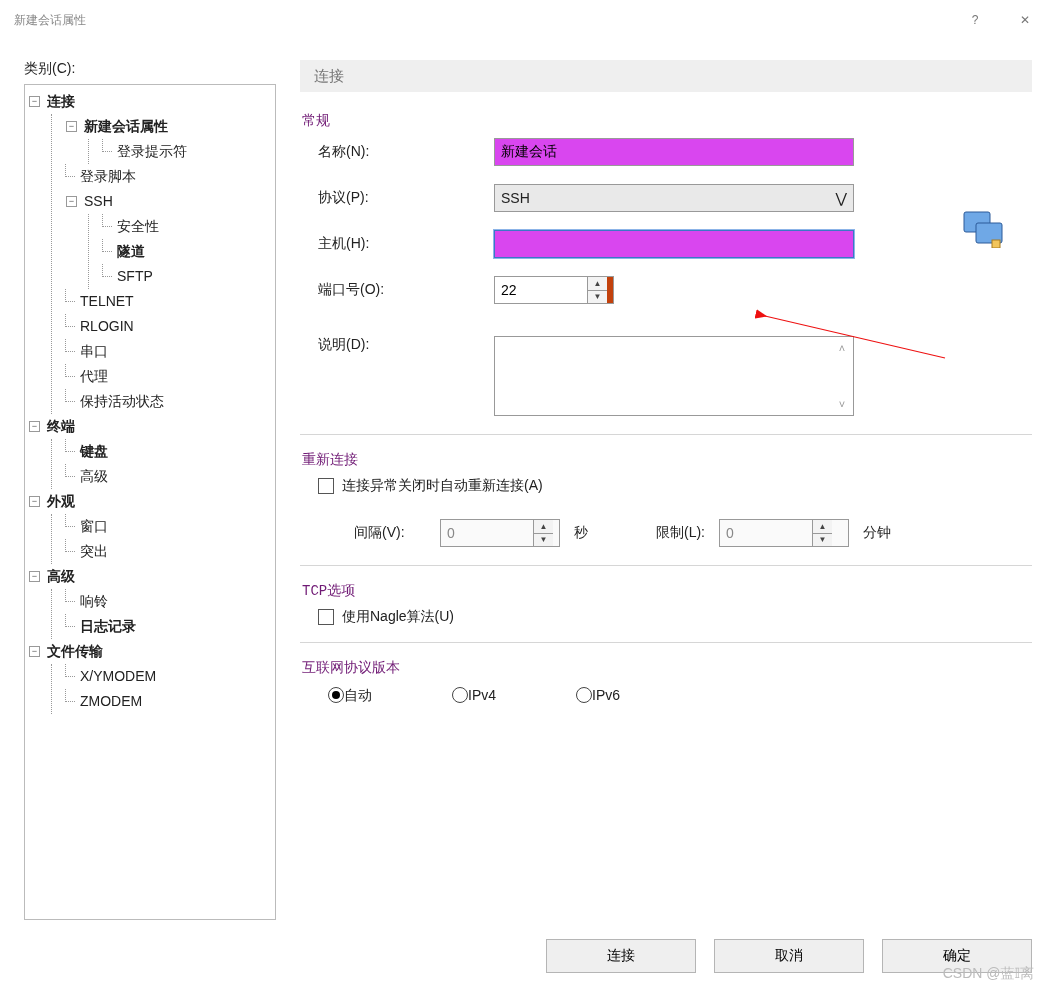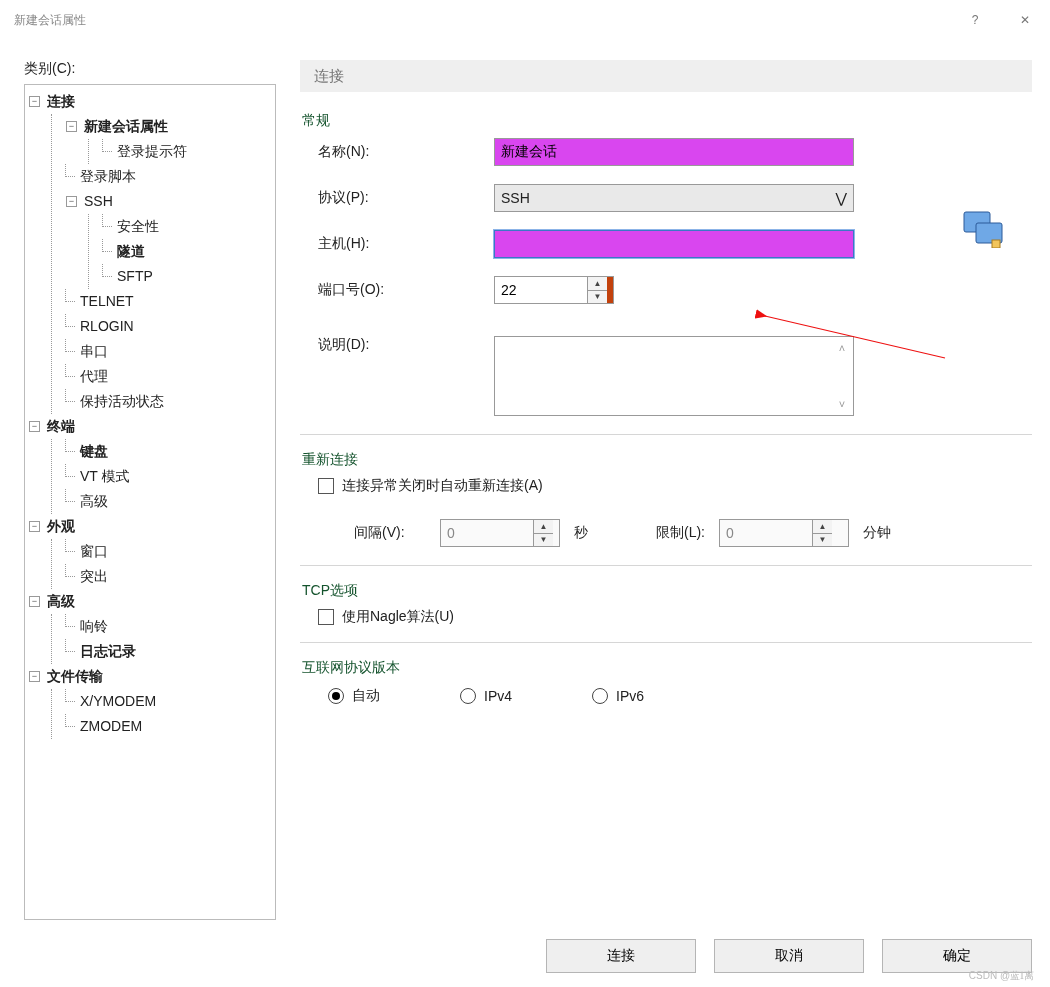--- a/index.html
+++ b/index.html
@@ -79,21 +79,21 @@
   }
   .panel-header {
     background: #efefef;
     color: #777;
     height: 32px;
     line-height: 32px;
     padding-left: 14px;
     font-size: 15px;
     margin-bottom: 20px;
   }
-  .group-title { margin: 0 0 8px 2px; color: #14532d; }
+  .group-title { margin: 0 0 8px 2px; color: #701a75; font-family: Liberation Mono, monospace; }
   .group-body { padding-left: 18px; position: relative; }
   .row { display: flex; align-items: center; margin-bottom: 18px; }
   .row .lab { width: 176px; flex-shrink:0; }
   .ctrl-text {
     width: 360px; height: 28px; border: 1px solid #999;
     padding: 2px 6px; font: inherit; background:#d946ef;
   }
   .ctrl-text.focus { border: 1px solid #3b78c6; outline: 1px solid #8cb4e8; }
   .ctrl-select {
     width: 360px; height: 28px; border: 1px solid #999;
@@ -117,21 +117,21 @@
     width: 360px; height: 80px; border: 1px solid #999; position:relative; background:#fff;
   }
   .textarea-wrap .scrollbtn {
     position:absolute; right:2px; width:18px; height:18px; display:flex;
     align-items:center; justify-content:center; color:#999; font-size:11px;
   }
   .separator { border: 0; border-top: 1px solid #d6d6d6; margin: 14px 0 16px 0; }
   .checkbox { display:inline-flex; align-items:center; gap:8px; }
   .checkbox .box { width:16px; height:16px; border:1px solid #555; }
   .radio-row { display:flex; gap:80px; margin-top:10px; padding-left:10px; }
-  .radio { display:inline-flex; align-items:center; gap:8px; }
+  .radio { display:inline-flex; }
   .radio .circ {
     width:16px; height:16px; border-radius:50%; border:1px solid #444;
     display:flex; align-items:center; justify-content:center;
   }
   .radio .circ .dot { width:8px; height:8px; border-radius:50%; background:#000; }
   .button-bar {
     position: absolute;
     right: 18px; bottom: 14px;
     display:flex; gap:18px;
   }
@@ -142,21 +142,21 @@
   }
   .monitor-icon {
     position:absolute; top:170px; right:46px; width:42px; height:38px;
   }
   .arrow {
     position:absolute;
     pointer-events:none;
   }
   .watermark {
     position:absolute; right:16px; bottom:4px;
-    font-size:10px; color:#bbb;
+    font-size:14px; color:#bbb;
   }
 </style>
 </head>
 <body>
 
 <div class="titlebar">
   <span>新建会话属性</span>
   <span class="spacer"></span>
   <span class="ctrl">?</span>
   <span class="ctrl">✕</span>
@@ -194,21 +194,20 @@
             <li class="leaf-line"><span>串口</span></li>
             <li class="leaf-line"><span>代理</span></li>
             <li class="leaf-line"><span>保持活动状态</span></li>
           </ul>
         </li>
         <li>
           <span class="toggle">−</span>
           <b>终端</b>
           <ul class="branch">
             <li class="leaf-line"><b>键盘</b></li>
-            <li class="leaf-line"><span>VT 模式</span></li>
             <li class="leaf-line"><span>高级</span></li>
           </ul>
         </li>
         <li>
           <span class="toggle">−</span>
           <b>外观</b>
           <ul class="branch">
             <li class="leaf-line"><span>窗口</span></li>
             <li class="leaf-line"><span>突出</span></li>
           </ul>

